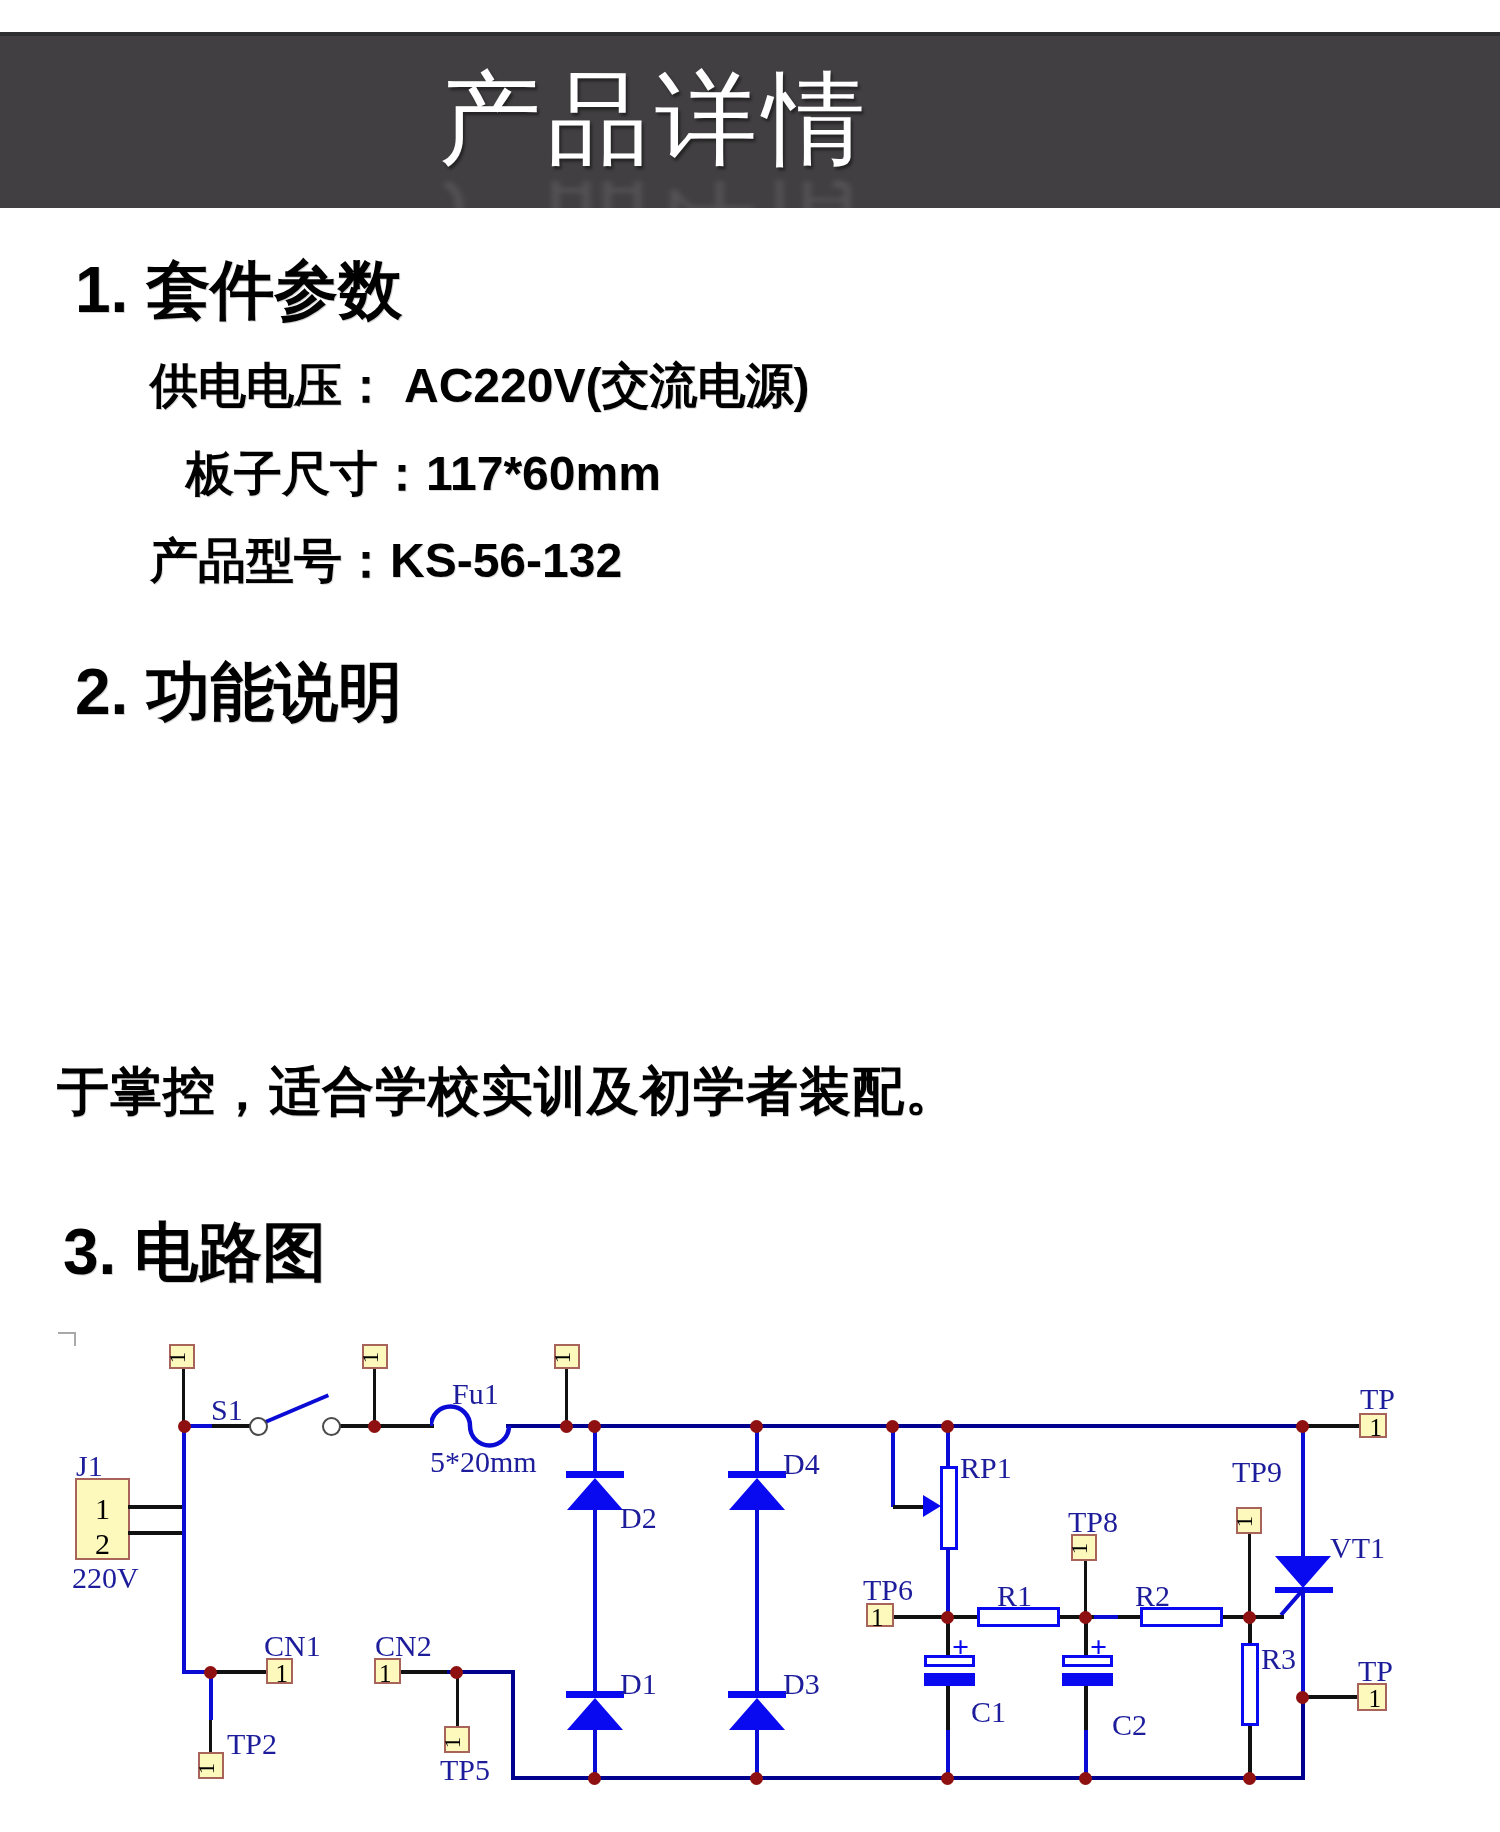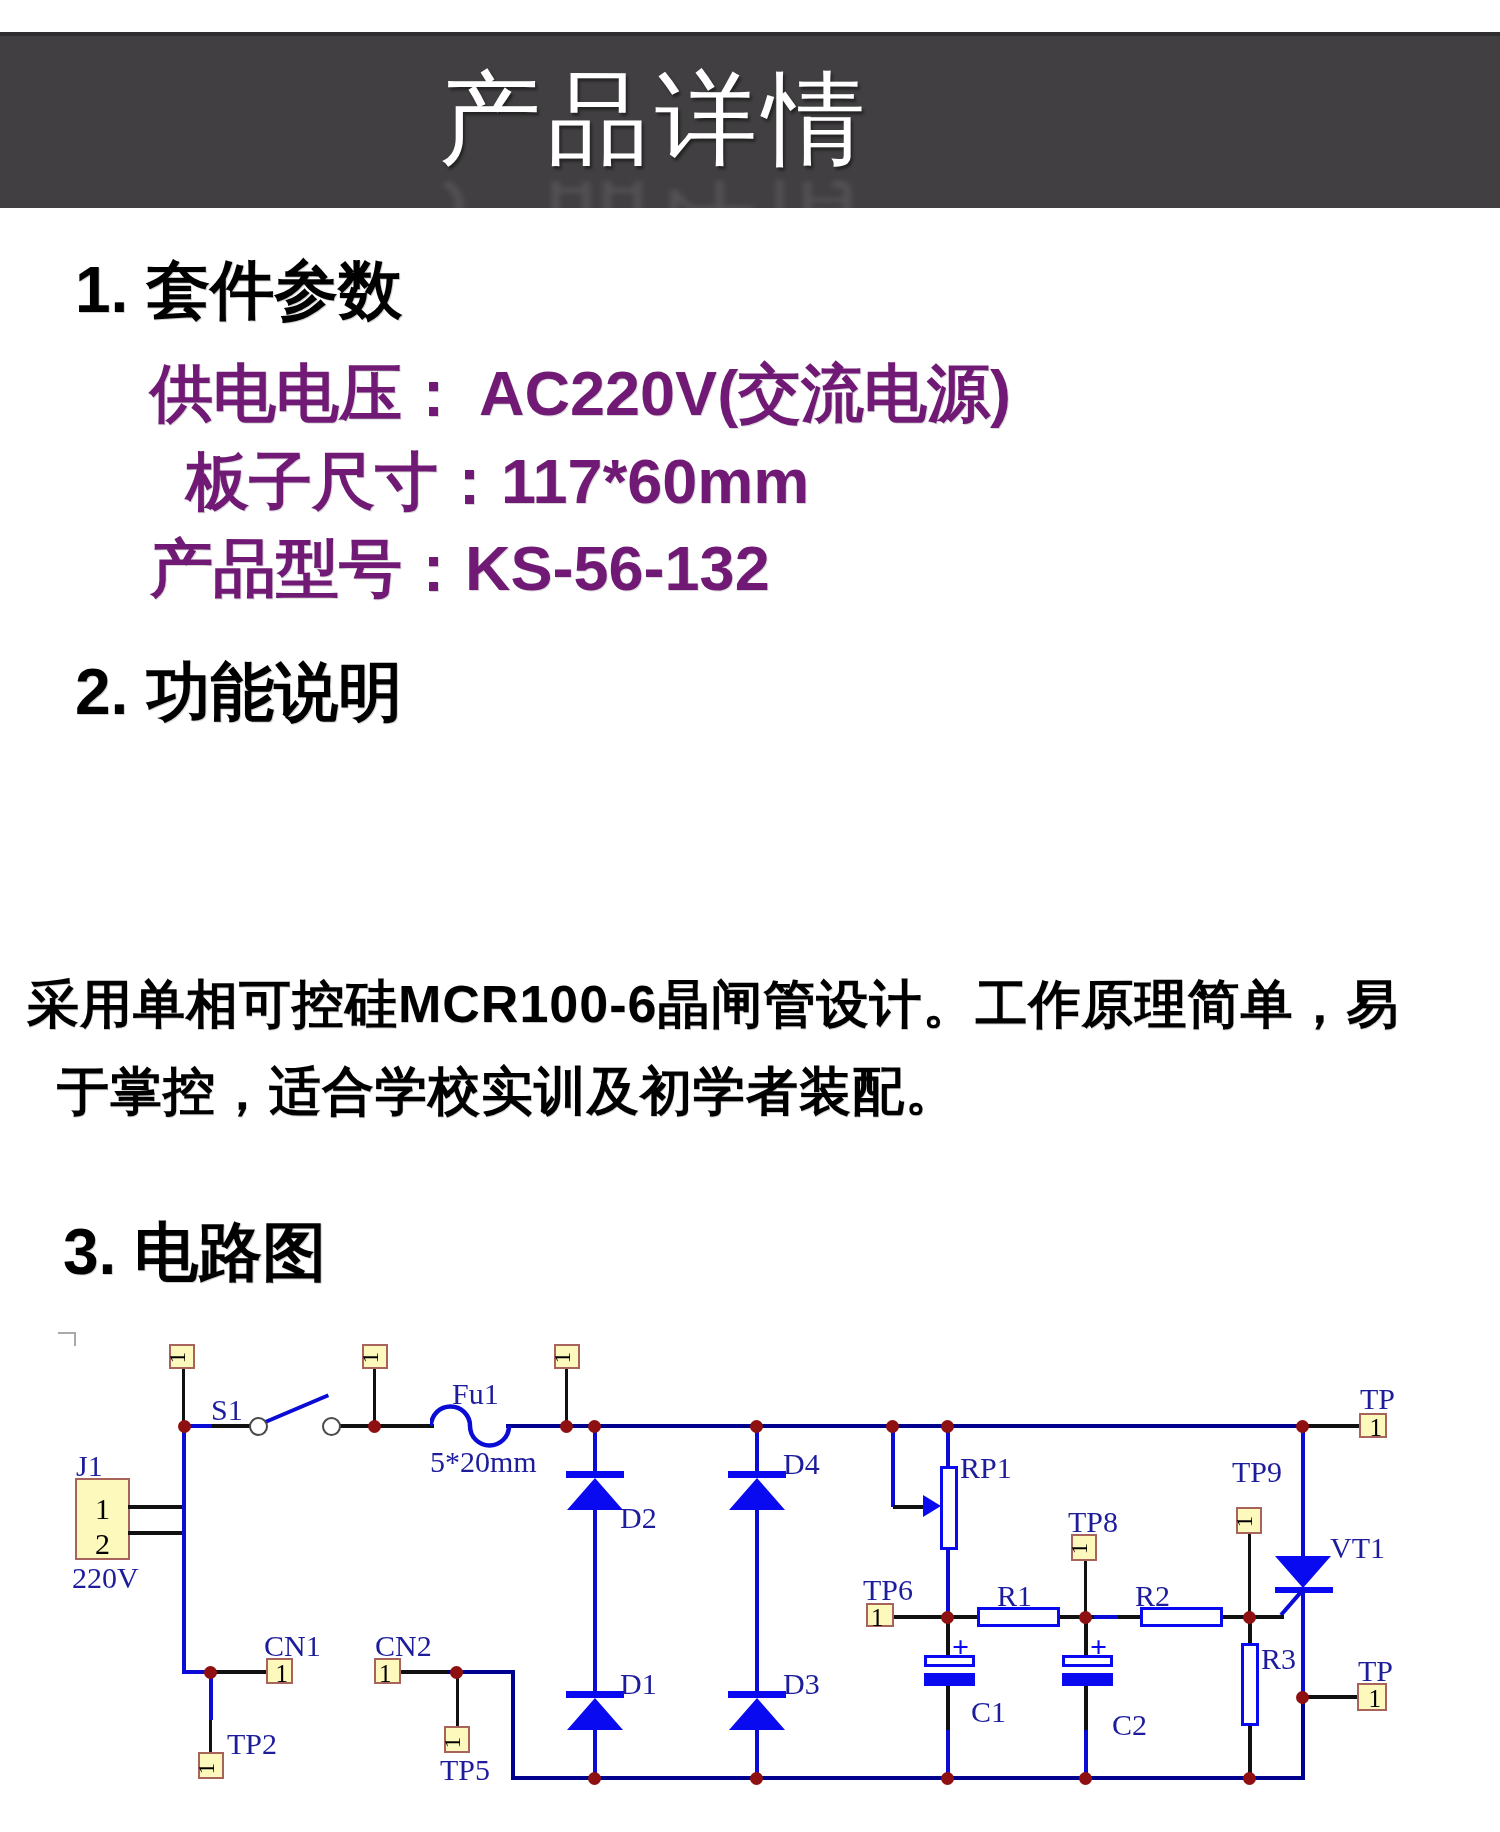--- a/index.html
+++ b/index.html
@@ -10,21 +10,21 @@
           border-top:4px solid #2e2d2f;box-sizing:border-box;overflow:hidden;}
   #banner .title{position:absolute;left:0;right:0;top:16px;text-align:center;color:#ffffff;
           font-size:102px;font-weight:400;letter-spacing:6px;text-indent:-190px;
           text-shadow:2px 3px 3px rgba(0,0,0,0.45);}
   #banner .title-ghost{position:absolute;left:0;right:0;top:118px;text-align:center;color:#ffffff;
           font-size:102px;letter-spacing:6px;text-indent:-190px;transform:scaleY(-0.9);
           opacity:0.10;filter:blur(3px);}
   
   .h{position:absolute;color:#000;font-weight:700;font-size:64px;line-height:1;
      text-shadow:1px 1px 0 rgba(0,0,0,0.18);}
-  .spec{position:absolute;color:#701a75;font-weight:700;font-size:63px;line-height:1;
+  .spec{position:absolute;color:#000000;font-weight:700;font-size:48px;line-height:1;
      text-shadow:1px 1px 0 rgba(0,0,0,0.15);}
   .para{position:absolute;color:#000;font-weight:600;font-size:52px;line-height:1.05;
      letter-spacing:1px;text-shadow:0.5px 0.5px 0 rgba(0,0,0,0.2);}
   
   .wk{position:absolute;background:#111111;}
   .wb{position:absolute;background:#0b0bd6;}
   .wn{position:absolute;background:#00008f;}
   .dot{position:absolute;width:13px;height:13px;border-radius:50%;background:#8e1010;}
   .tbox{position:absolute;background:#fdf8bb;border:2px solid #a8635b;box-sizing:border-box;
         font-family:"Liberation Serif","DejaVu Serif",serif;color:#000;}
@@ -62,21 +62,20 @@
     <span>供电电压：</span><span style="margin-left:14px;">AC220V(交流电源)</span>
   </div>
   <div class="spec" style="left:150px;top:450px;margin-left:36px;">
     <span>板子尺寸：</span><span>117*60mm</span>
   </div>
   <div class="spec" style="left:150px;top:537px;">
     <span>产品型号：</span><span>KS-56-132</span>
   </div>
 
   <div class="h" style="left:75px;top:660px;">2. 功能说明</div>
-  <div class="para" style="left:27px;top:977px;">采用单相可控硅MCR100-6晶闸管设计。工作原理简单，易</div>
   <div class="para" style="left:57px;top:1064px;">于掌控，适合学校实训及初学者装配。</div>
 
   <div class="h" style="left:63px;top:1220px;">3. 电路图</div>
 
   <div>
 
     <div class="corner-mark" style="left:58px;top:1332px;"></div>
 
     <div class="wk" style="left:182px;top:1369px;width:3px;height:57px;"></div>
     <div class="wk" style="left:373px;top:1369px;width:3px;height:57px;"></div>

